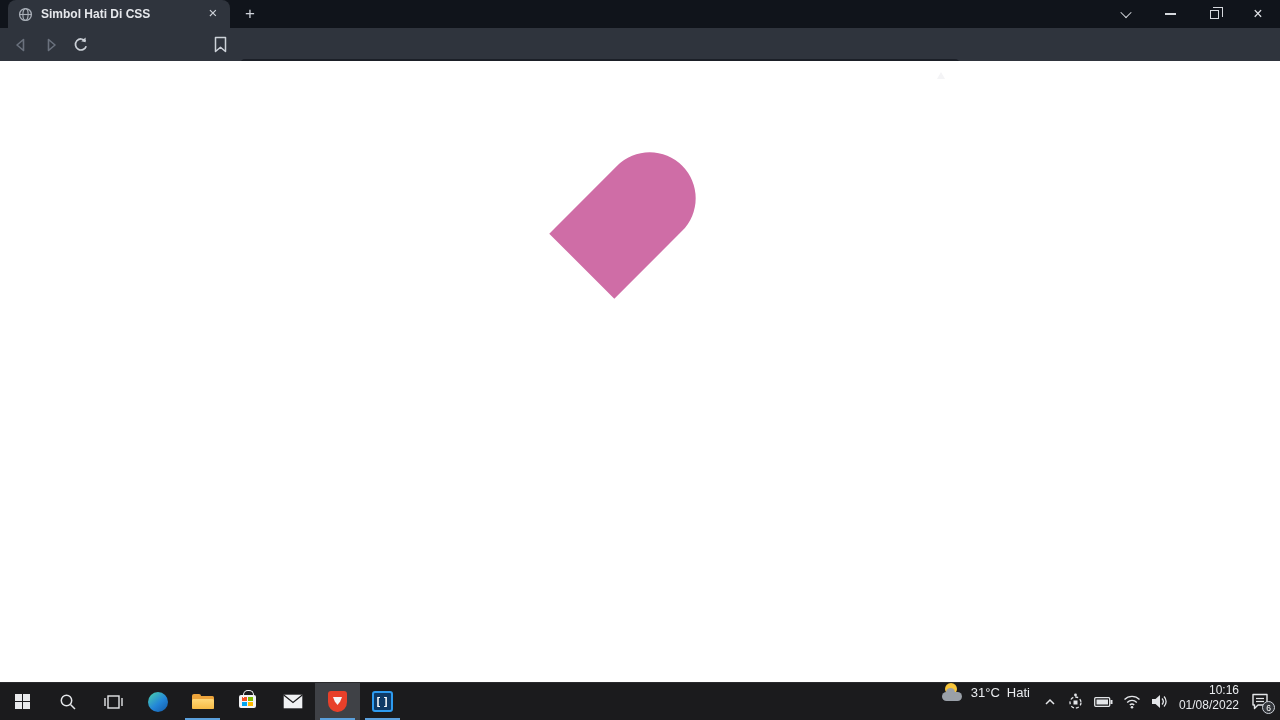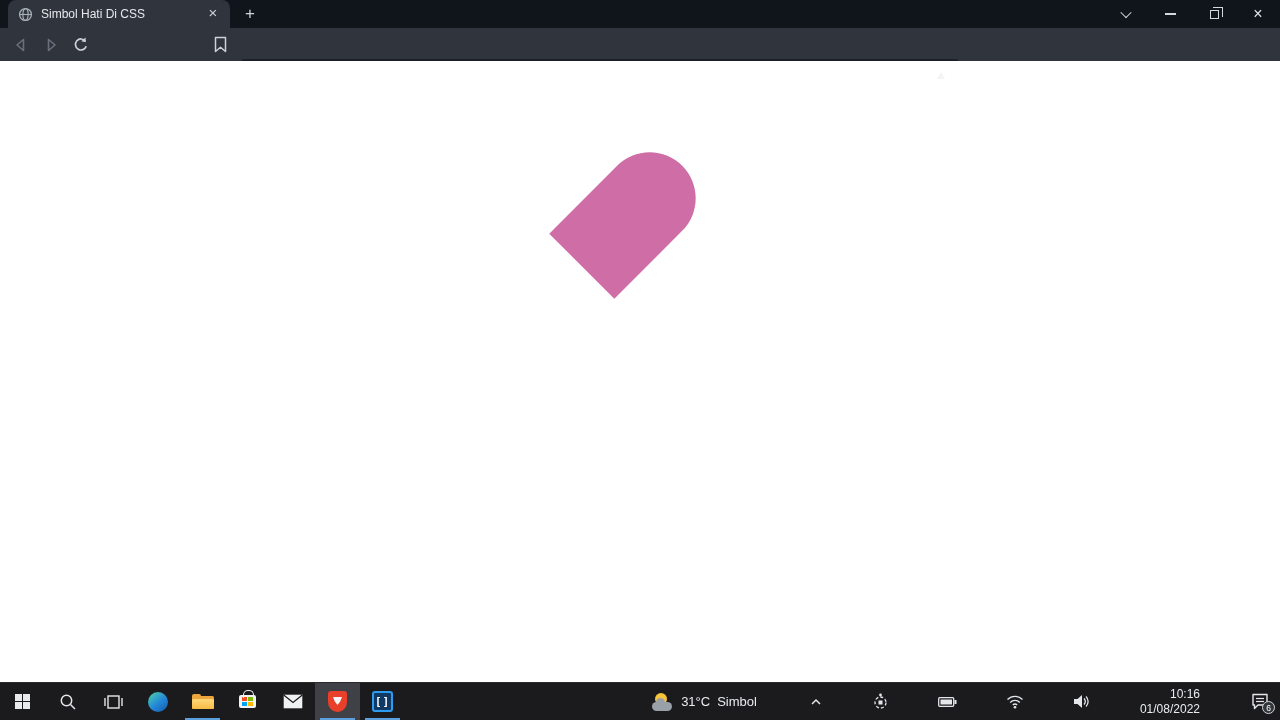--- a/index.html
+++ b/index.html
@@ -5,21 +5,21 @@
   * { margin:0; padding:0; box-sizing:border-box; }
   html,body { width:1280px; height:720px; overflow:hidden; background:#fff;
     font-family:"Liberation Sans", sans-serif; }
   .stage { position:relative; width:1280px; height:720px; }
 
   
   .tabbar { position:absolute; left:0; top:0; width:1280px; height:28px; background:#10141b;
     display:flex; align-items:center; }
   .tab { position:absolute; left:8px; top:0; width:222px; height:28px; background:#2f343d;
     border-radius:8px 8px 0 0; display:flex; align-items:center; padding:0 8px 0 10px; }
-  .tab-title { color:#e6e8ec; font-size:12px; font-weight:400; white-space:nowrap; overflow:hidden;
+  .tab-title { color:#e6e8ec; font-size:12px; font-weight:700; white-space:nowrap; overflow:hidden;
     flex:1; margin-left:8px; }
   .favicon-globe { width:15px; height:15px; flex:none; }
   .tab-close { color:#cfd3da; font-size:15px; line-height:15px; width:18px; height:18px; text-align:center;
     border-radius:50%; cursor:default; flex:none; }
   .newtab { position:absolute; left:238px; top:3px; width:24px; height:22px; color:#cfd3da;
     font-size:17px; line-height:22px; text-align:center; border-radius:4px; }
   .win-controls { position:absolute; right:0; top:0; height:28px; display:flex; }
   .win-btn { width:44px; height:28px; display:flex; align-items:center; justify-content:center; }
   .chev-down { width:8px; height:8px; border-right:1.6px solid #d5d8dd; border-bottom:1.6px solid #d5d8dd;
     transform:rotate(45deg) translate(-1px,-1px); }
@@ -102,21 +102,21 @@
   .store-bag i:nth-child(1){background:#f25022;} .store-bag i:nth-child(2){background:#7fba00;}
   .store-bag i:nth-child(3){background:#00a4ef;} .store-bag i:nth-child(4){background:#ffb900;}
   .brave-shield { width:19px; height:21px; background:#e8402a; border-radius:3px 3px 48% 48%; position:relative; }
   .brave-shield::after { content:""; position:absolute; left:5px; top:6px; width:9px; height:8px;
     background:#f6f6f7; clip-path:polygon(0 0,100% 0,80% 55%,50% 100%,20% 55%); }
   .brackets-logo { width:21px; height:21px; background:#0f3a66; border:2.5px solid #2d9bf0; border-radius:3px;
     color:#fff; font-family:"DejaVu Sans Mono",monospace; font-size:11px; font-weight:700;
     display:flex; align-items:center; justify-content:center; letter-spacing:1px; }
 
   
-  .tray { margin-left:auto; display:flex; align-items:center; height:100%;gap:39px; }
+  .tray { margin-left:auto; display:flex; align-items:flex-start; height:100%; }
   .tray-item { display:flex; align-items:center; justify-content:center; height:100%; padding:0 5px; position:relative; }
   .weather-wrap { display:flex; align-items:center; gap:7px; padding:0 8px; }
   .suncloud { position:relative; width:22px; height:18px; }
   .suncloud .sun { position:absolute; left:3px; top:0; width:12px; height:12px; border-radius:50%; background:#f8c53a; }
   .suncloud .cloud { position:absolute; left:0; bottom:0; width:20px; height:9px; border-radius:6px; background:#9aa0a8; }
   .suncloud .cloud::before { content:""; position:absolute; left:4px; top:-4px; width:9px; height:9px;
     border-radius:50%; background:#9aa0a8; }
   .tray-text { color:#e9ebee; font-size:13px; white-space:nowrap; }
   .clock { display:flex; flex-direction:column; align-items:flex-end; justify-content:center;
     color:#e9ebee; font-size:12px; line-height:15px; padding:0 6px; }
@@ -267,21 +267,21 @@
       <div class="brackets-logo">[]</div>
     </div>
 
     <div class="tray">
       <div class="weather-wrap">
         <div class="suncloud">
           <div class="sun"></div>
             <div class="cloud"></div>
         </div>
         <span class="tray-text">31°C</span>
-        <span class="tray-text">Simbol</span>
+        <span class="tray-text">Hati</span>
       </div>
       <div class="tray-item">
         <svg width="14" height="12" viewBox="0 0 14 12">
           <polyline points="3,8 7,4 11,8" fill="none" stroke="#e4e6e9" stroke-width="1.5"></polyline>
         </svg>
       </div>
       <div class="tray-item">
         <svg width="17" height="17" viewBox="0 0 17 17">
           <circle cx="8.5" cy="9.5" r="5.5" fill="none" stroke="#e4e6e9" stroke-width="1.3" stroke-dasharray="3 2"></circle>
           <circle cx="8.5" cy="2" r="1.4" fill="#e4e6e9"></circle>

